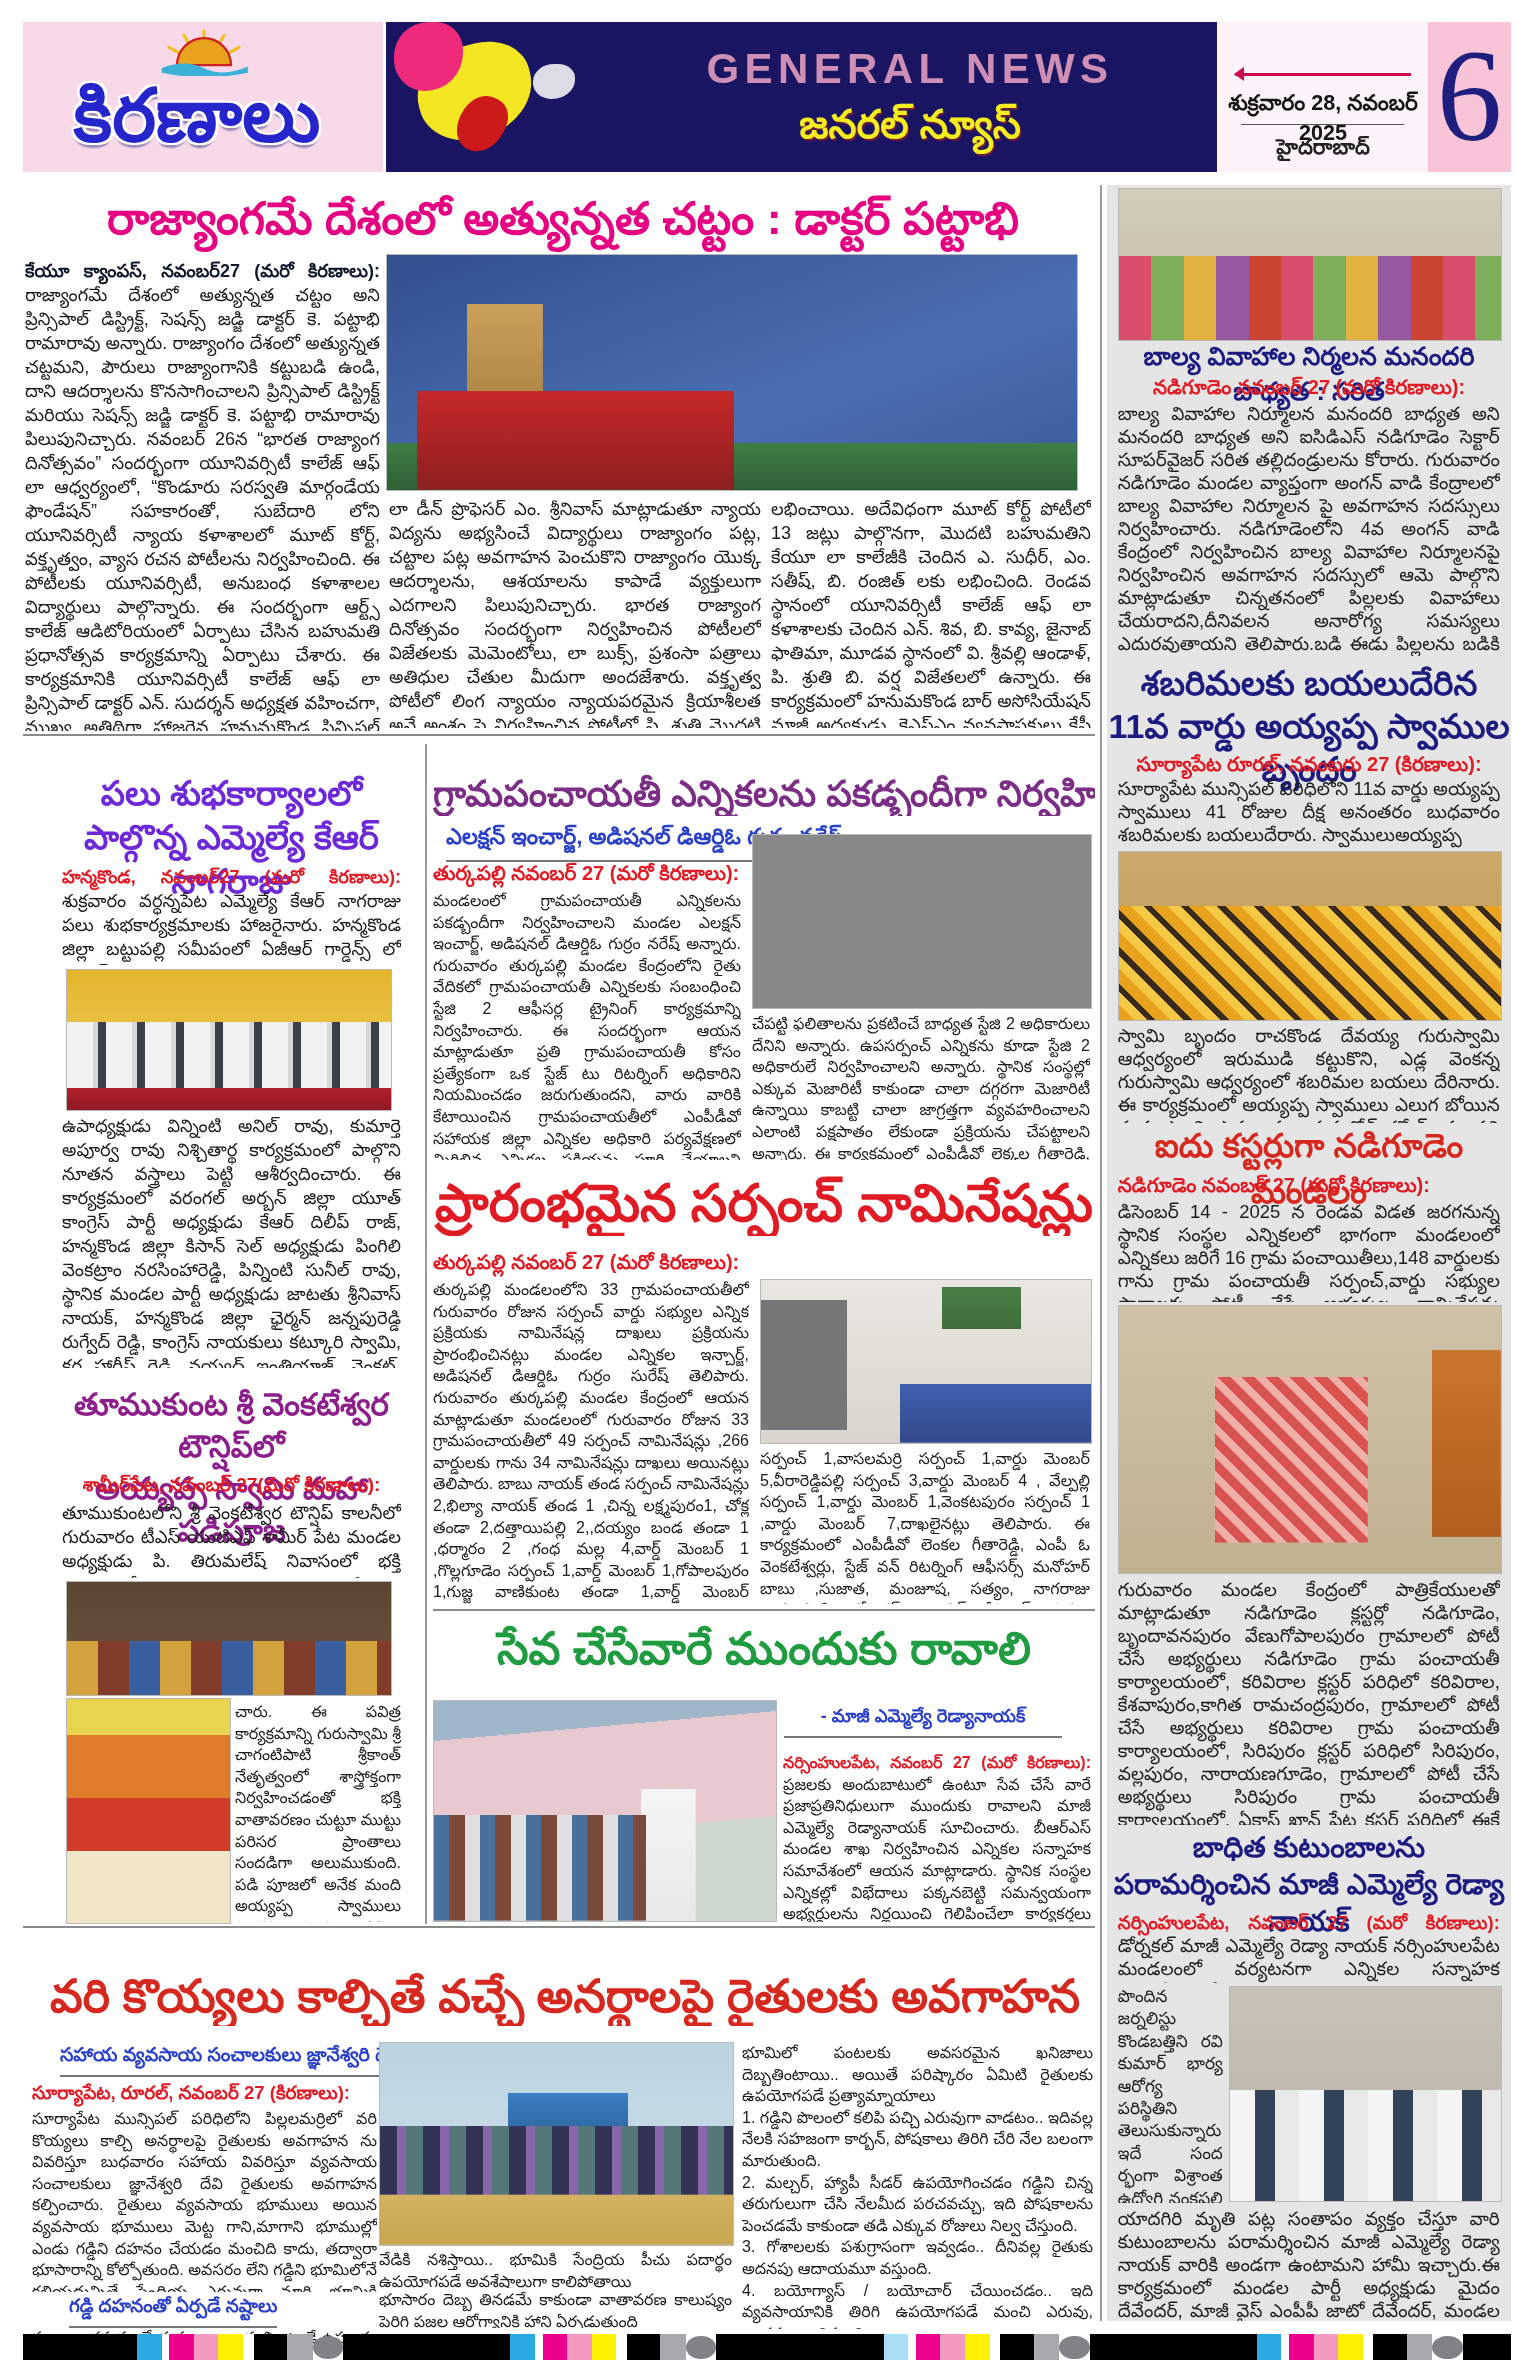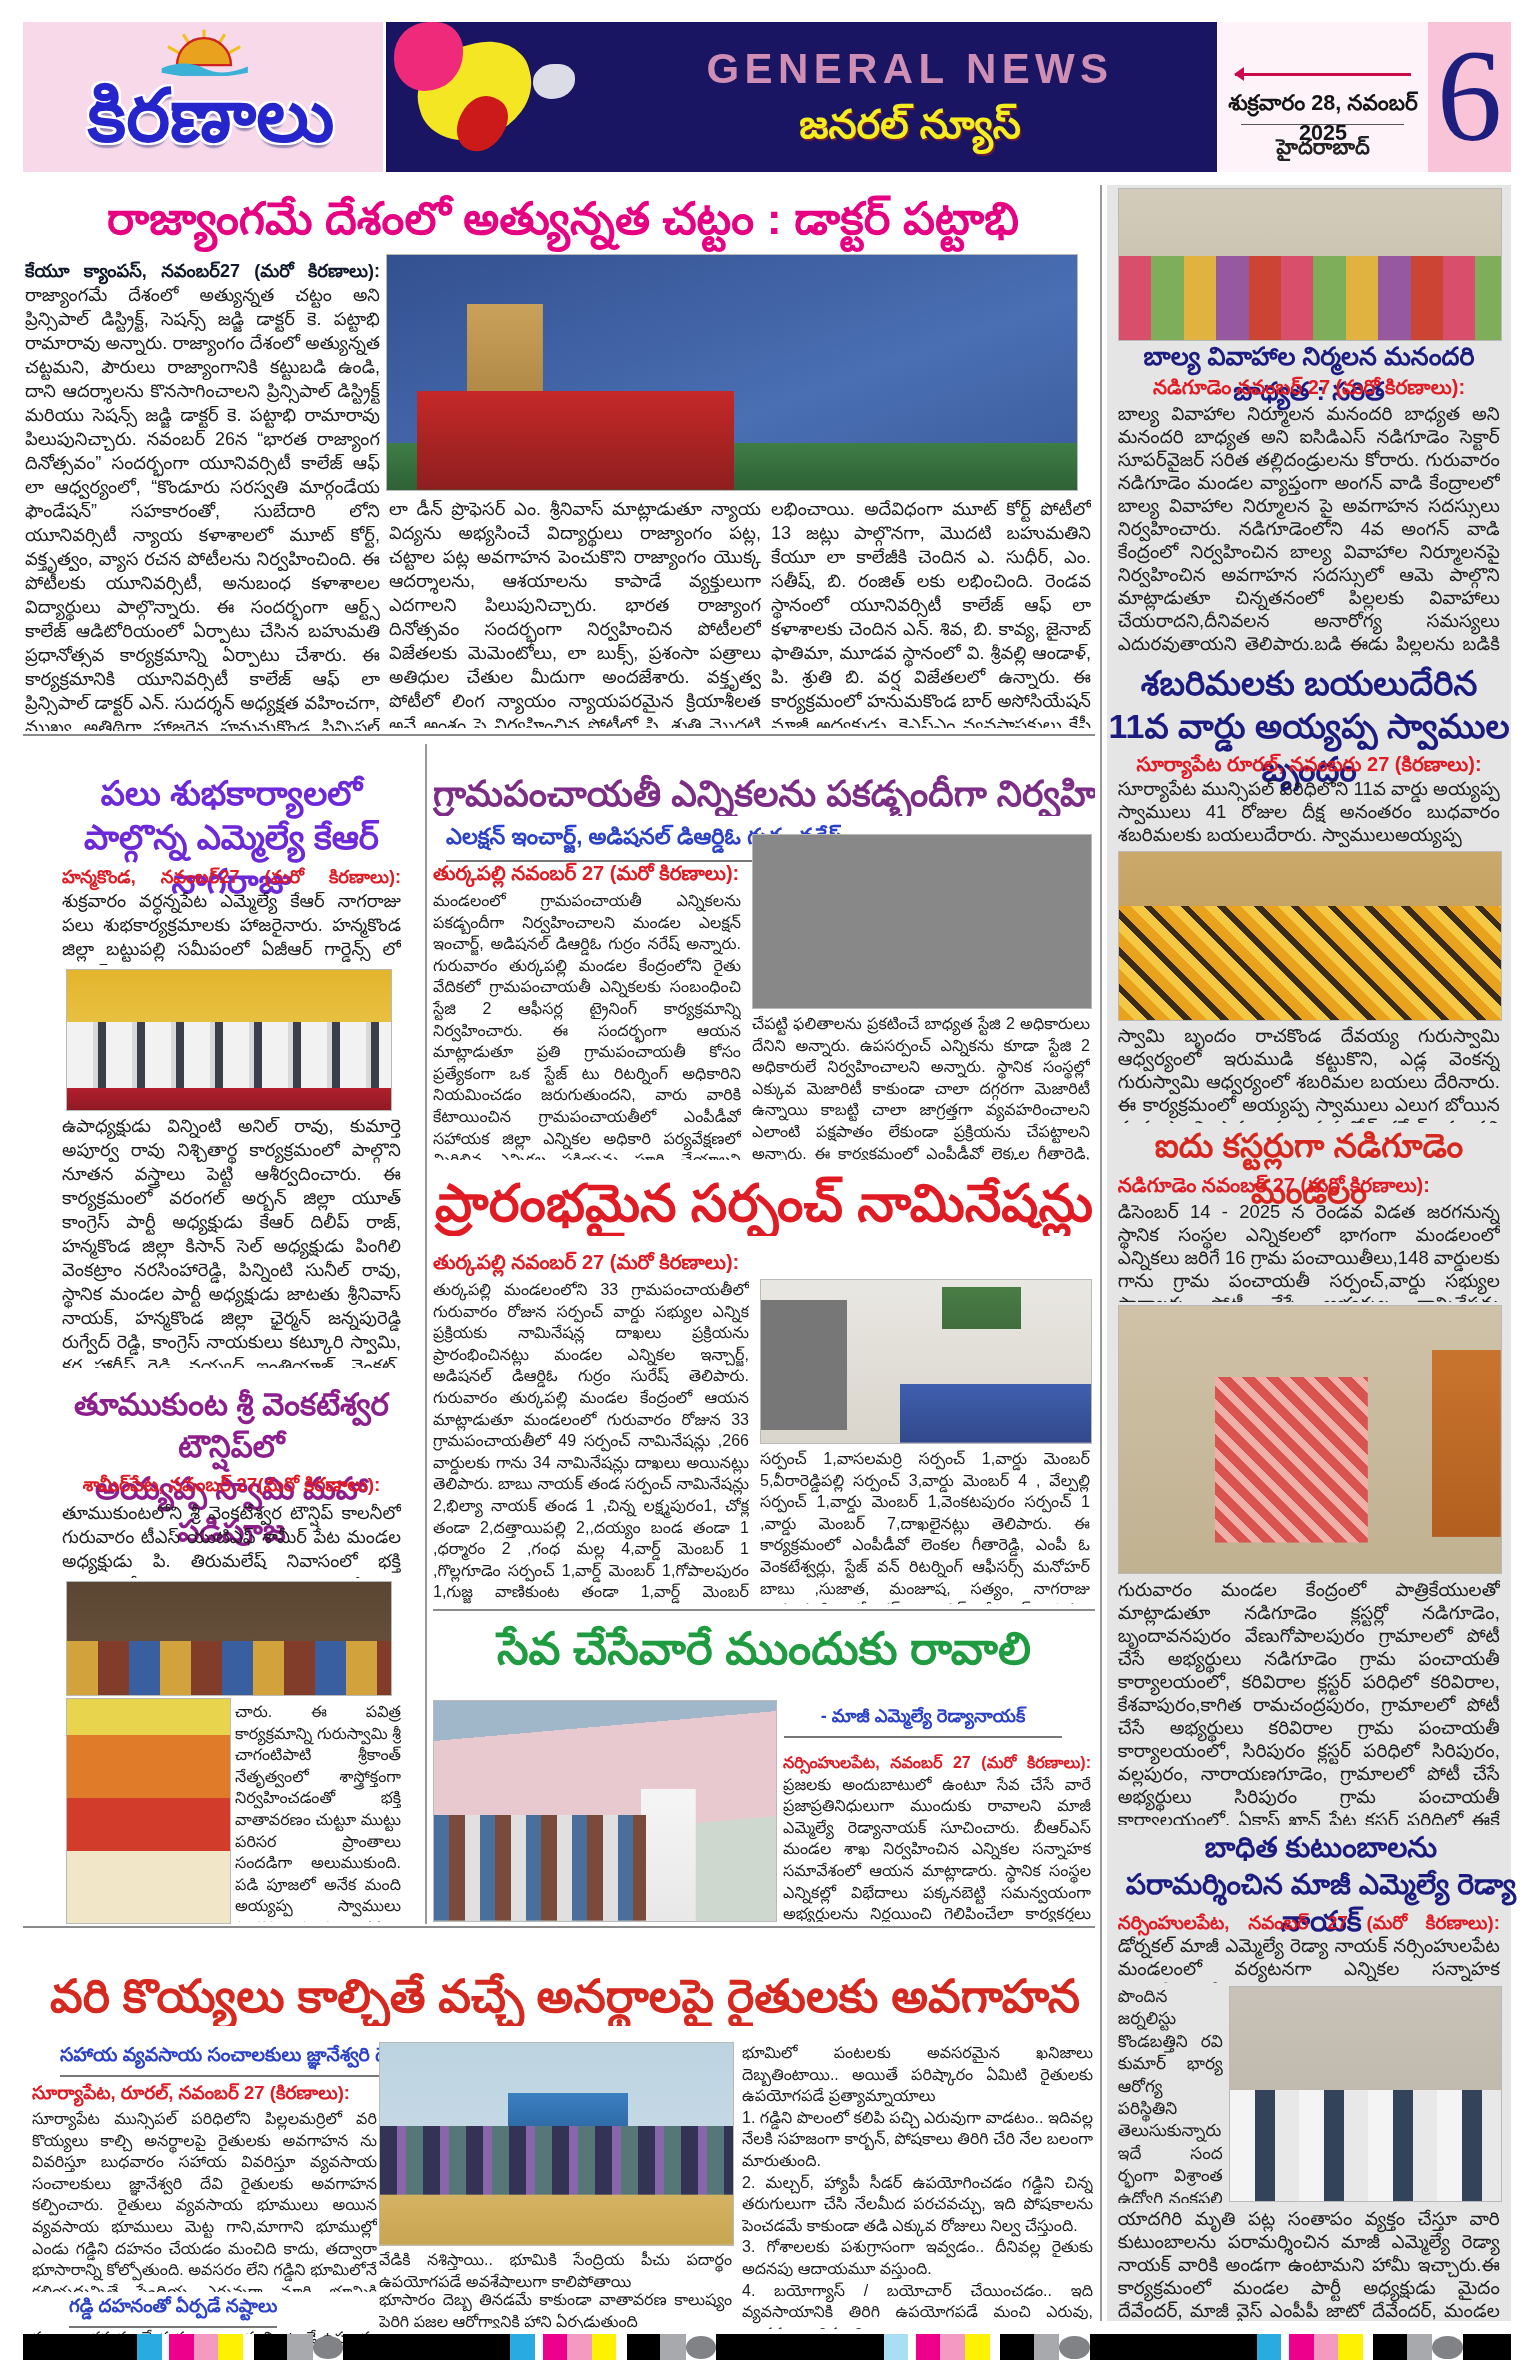--- a/index.html
+++ b/index.html
@@ -94,21 +94,21 @@
       <g stroke="#f2c01d" stroke-width="4">
         <line x1="65" y1="2" x2="65" y2="18"></line>
           <line x1="38" y1="8" x2="48" y2="24"></line>
           <line x1="92" y1="8" x2="82" y2="24"></line>
         <line x1="18" y1="24" x2="36" y2="34"></line>
           <line x1="112" y1="24" x2="94" y2="34"></line>
       </g>
       <path d="M30 48 A35 35 0 0 1 100 48 Z" fill="#e8a21d" stroke="#cc2222" stroke-width="3"></path>
       <path d="M10 52 Q40 40 65 52 Q90 64 122 50 L122 58 Q65 70 10 58 Z" fill="#3bb1d8"></path>
     </svg>
-    <div class="abs paper-name" style="left:0;top:51px;width:348px;padding-left:14px;">కిరణాలు</div>
+    <div class="abs paper-name" style="left:0;top:51px;width:348px;">కిరణాలు</div>
   </div>
 
   <div class="abs banner" style="left:386px;top:21.6px;width:831px;height:150px;">
     <div class="blob" style="left:31px;top:23px;width:116px;height:93px;background:#f4e622;transform:rotate(-15deg);"></div>
     <div class="blob" style="left:7.7px;top:0;width:69px;height:69px;background:#ef2a7a;"></div>
     <div class="blob" style="left:73px;top:73px;width:46px;height:58px;background:#cc1a1a;transform:rotate(25deg);"></div>
     <div class="blob" style="left:147px;top:42px;width:42px;height:35px;background:#ffffff;opacity:.85;"></div>
     <div class="abs banner-sub" style="left:231px;top:80px;width:586px;">జనరల్ న్యూస్</div>
     <div class="abs banner-title" style="left:231px;top:23px;width:586px;">GENERAL NEWS</div>
   </div>
@@ -211,21 +211,21 @@
     <div class="abs txt" style="left:10.8px;top:592px;width:382px;height:71px;font-size:18.5px;line-height:23px;">సూర్యాపేట మున్సిపల్ పరిధిలోని 11వ వార్డు అయ్యప్ప స్వాములు 41 రోజుల దీక్ష అనంతరం బుధవారం శబరిమలకు బయలుదేరారు. స్వాములుఅయ్యప్ప</div>
     <div class="abs photo ph-ayya" style="left:10.8px;top:666px;width:382px;height:168px;"></div>
     <div class="abs txt" style="left:10.8px;top:839px;width:382px;height:99px;font-size:18.5px;line-height:23px;">స్వామి బృందం రాచకొండ దేవయ్య గురుస్వామి ఆధ్వర్యంలో ఇరుముడి కట్టుకొని, ఎడ్ల వెంకన్న గురుస్వామి ఆధ్వర్యంలో శబరిమల బయలు దేరినారు. ఈ కార్యక్రమంలో అయ్యప్ప స్వాములు ఎలుగ బోయిన మధు స్వామి,ఎడ్ల రాము, గుగులోత్ రమేష్, మండలి సంజయ్,బానోత్ ప్రకాష్,మాల నాగార్జున్ రెడ్డి,కోడి నాగరాజ్, స్వామి తదితర అయ్యప్ప బృందం శబరిమల కు బయలుదేరిన వారిలో ఉన్నారు.</div>
 
     <div class="abs headline center" style="left:0;top:942px;width:404px;font-size:33px;color:#d6281e;">ఐదు కస్టర్లుగా నడిగూడెం మండలం</div>
     <div class="abs dl" style="left:10.8px;top:989px;font-size:20px;">నడిగూడెం నవంబర్ 27 (మరో కిరణాలు):</div>
     <div class="abs txt" style="left:10.8px;top:1015px;width:382px;height:102px;font-size:18.5px;line-height:23px;">డిసెంబర్ 14 - 2025 న రెండవ విడత జరగనున్న స్థానిక సంస్థల ఎన్నికలలో భాగంగా మండలంలో ఎన్నికలు జరిగే 16 గ్రామ పంచాయితీలు,148 వార్డులకు గాను గ్రామ పంచాయతీ సర్పంచ్,వార్డు సభ్యుల స్థానాలకు పోటీ చేసే  అభ్యర్థుల నామినేషన్లు స్వీకరించేందుకు  నడి గూడెం మండలంలో 5 క్లస్టర్ గ్రామాలను ఎన్నికల నామినేషన్ కేంద్రాలుగా ఎంపిక చేసినట్లు మల్సూర్ నాయక్ తెలిపారు.</div>
     <div class="abs photo ph-desk" style="left:10.8px;top:1120px;width:382px;height:267px;"></div>
     <div class="abs txt" style="left:10.8px;top:1393px;width:382px;height:247px;font-size:18.5px;line-height:23px;">గురువారం మండల కేంద్రంలో పాత్రికేయులతో మాట్లాడుతూ నడిగూడెం క్లస్టర్లో నడిగూడెం, బృందావనపురం వేణుగోపాలపురం గ్రామాలలో పోటీ చేసే అభ్యర్థులు నడిగూడెం గ్రామ పంచాయతీ కార్యాలయంలో, కరివిరాల క్లస్టర్ పరిధిలో కరివిరాల, కేశవాపురం,కాగిత రామచంద్రపురం, గ్రామాలలో పోటీ చేసే అభ్యర్థులు కరివిరాల గ్రామ పంచాయతీ కార్యాలయంలో, సిరిపురం క్లస్టర్ పరిధిలో సిరిపురం, వల్లపురం, నారాయణగూడెం, గ్రామాలలో పోటీ చేసే అభ్యర్థులు సిరిపురం గ్రామ పంచాయతీ కార్యాలయంలో, ఏక్లాస్ ఖాన్ పేట క్లస్టర్ పరిధిలో ఈకే పేట,ఈకే పేట తండ,తెల్లబెల్లి, రామాపురం గ్రామాల్లో పోటీ చేసే అభ్యర్థులు ఏక్లాస్ ఖాన్ పేట గ్రామ పంచాయతీలో చాకిరాల క్లస్టర్ పరిధిలో చాకిరాల, శ్రీరంగాపురం, రత్నవరం గ్రామాలలో పోటీ చేసే అభ్యర్థులు చాకిరాల గ్రామ పంచాయతీ కార్యాలయాలలో నవంబర్ 30, డిసెంబరు 1, 2  తేదీలలో ఉదయం 10:30 గంటల నుండి సాయంత్రం 5 గంటల లోపు తమ నామినేషన్లు దరఖాస్తులను సమర్పించుకోవాలని ఎంపీడీవో  తెలిపారు.</div>
 
-    <div class="abs headline center" style="left:0;top:1644px;width:404px;font-size:28.5px;line-height:37px;color:#1b1b80;padding-left:12px;">
+    <div class="abs headline center" style="left:0;top:1644px;width:404px;font-size:28.5px;line-height:37px;color:#1b1b80;">
       <div>బాధిత కుటుంబాలను</div>
       <div>పరామర్శించిన మాజీ ఎమ్మెల్యే రెడ్యా నాయక్</div>
     </div>
     <div class="abs txt" style="left:10.8px;top:1726px;width:382px;height:72px;font-size:18.5px;line-height:23px;">
       <b class="dl">నర్సింహులపేట, నవంబర్ 27 (మరో కిరణాలు):</b>
       <span>డోర్నకల్ మాజీ ఎమ్మెల్యే రెడ్యా నాయక్ నర్సింహులపేట మండలంలో వర్యటనగా ఎన్నికల సన్నాహక సమావేశాలతో బిజీగా గడిపారు. అనంతరం అనారోగ్యంతో ఆసుపత్రిలో చికిత్స</span>
     </div>
     <div class="abs txt" style="left:10.8px;top:1801px;width:105px;height:217px;font-size:17px;line-height:22.4px;">పొందిన జర్నలిస్టు కొండబత్తిని రవి కుమార్ భార్య ఆరోగ్య పరిస్థితిని తెలుసుకున్నారు. ఇదే సంద ర్భంగా విశ్రాంత ఉద్యోగి నంకపల్లి రాఘవరెడ్డి, ఆంధ్రజ్యోతి రిపోర్టర్ రేఖ ఉపేందర్ మామ ఉదరి</div>
     <div class="abs photo ph-fam" style="left:122px;top:1801px;width:271px;height:214px;"></div>
     <div class="abs txt" style="left:10.8px;top:2022px;width:382px;height:114px;font-size:18.5px;line-height:23px;">యాదగిరి మృతి పట్ల సంతాపం వ్యక్తం చేస్తూ వారి కుటుంబాలను పరామర్శించిన మాజీ ఎమ్మెల్యే రెడ్యా నాయక్ వారికి అండగా ఉంటామని హామీ ఇచ్చారు.ఈ కార్యక్రమంలో మండల పార్టీ అధ్యక్షుడు మైదం దేవేందర్, మాజీ వైస్ ఎంపీపీ జాటో దేవేందర్, మండల మాజీ యూత్ అధ్యక్షుడు బండి రమేష్, ఎంపీటీసీల ఫోరం మాజీ అధ్యక్షుడు రవి నాయక్, మండల ప్రధాన కార్యదర్శి సుధీర్ రెడ్డి, సీనియర్ నాయకులు నెలకుర్తి సత్తిరెడ్డి, బండ విక్షం రెడ్డి, నంకపల్లి నరసింహారెడ్డి, ఆలయ మాజీ చైర్మన్లు మిర్యాల వెంకన్న, బొల్లం రమేష్ బాబు, కొండబత్తిని జగదీశ్వర్, పాతూరు మదురెడ్డి, రమేష్ రెడ్డి, అల్వాల నవీన్, సురేష్, కర్ల నాగన్న, మారపంగు వీరన్న, తదితరులు పాల్గొన్నారు.</div>

